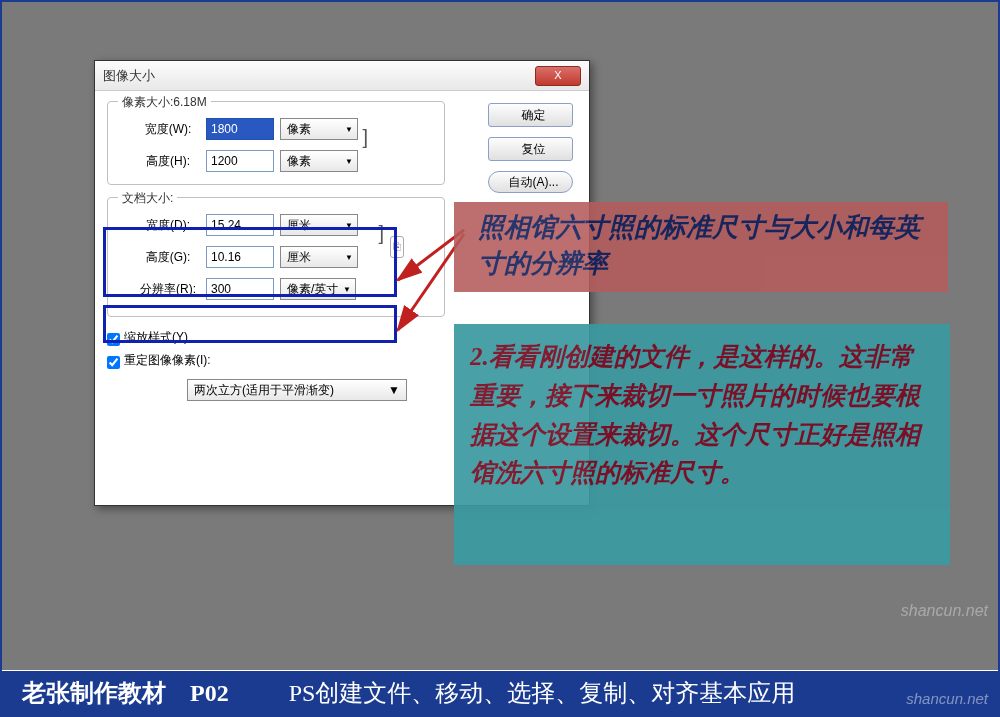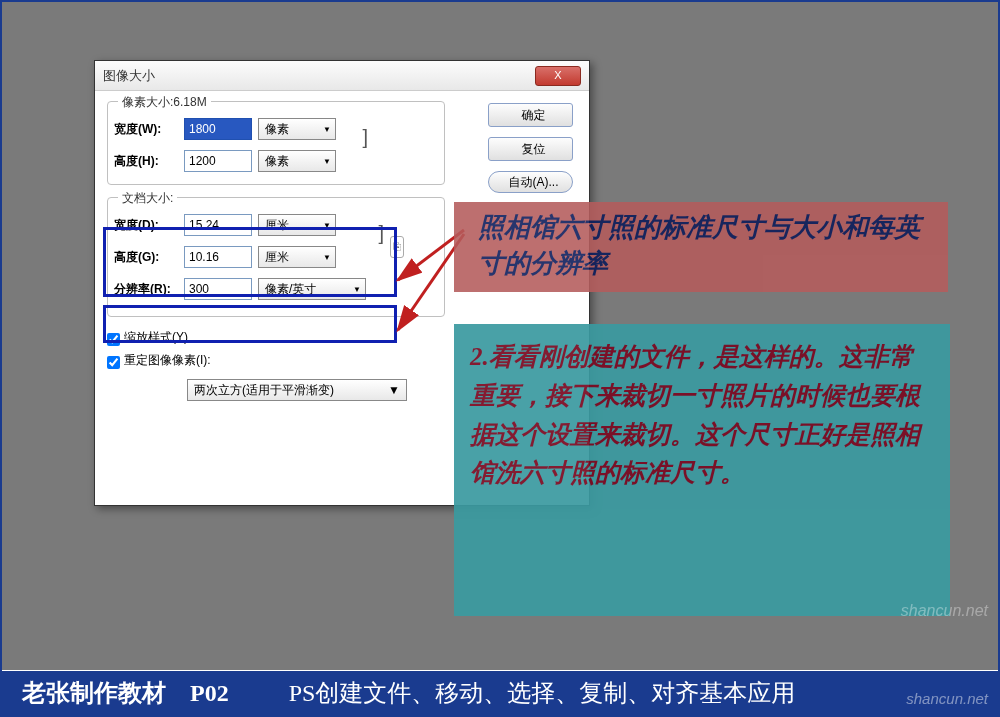--- a/index.html
+++ b/index.html
@@ -4,39 +4,39 @@
 <style>
 * { box-sizing: border-box; margin: 0; padding: 0; }
 body { font-family: "Microsoft YaHei", SimSun, sans-serif; font-size: 12px; background: #fff; }
 .outer-frame { width: 1000px; height: 717px; border: 2px solid #1a3b8f; position: relative; }
 .canvas-area { width: 996px; height: 668px; background: #7a7a7a; position: relative; }
 .dialog { position: absolute; left: 92px; top: 58px; width: 496px; height: 446px; background: #fff; border: 1px solid #333; box-shadow: 3px 3px 8px rgba(0,0,0,0.4); }
 .titlebar { height: 30px; background: linear-gradient(#fcfcfc,#e8e8e8); display: flex; align-items: center; justify-content: space-between; padding: 0 8px; border-bottom: 1px solid #ccc; }
 .titlebar-text { font-size: 13px; color: #333; }
 .close-btn { width: 46px; height: 20px; background: linear-gradient(#d9706a,#c23a2f); border: 1px solid #8a2a20; border-radius: 3px; color: #fff; text-align: center; line-height: 16px; font-size: 11px; cursor: pointer; }
 .dialog-body { padding: 10px 12px; position: relative; height: 414px; }
-.fieldset { border: 1px solid #c0c0c0; border-radius: 4px; padding: 12px 10px 14px 6px; margin-bottom: 12px; position: relative; }
+.fieldset { border: 1px solid #c0c0c0; border-radius: 4px; padding: 12px 10px 14px 28px; margin-bottom: 12px; position: relative; }
 .fieldset-legend { position: absolute; top: -8px; left: 10px; background: #fff; padding: 0 4px; font-size: 12px; color: #333; }
 .row { display: flex; align-items: center; margin: 4px 0 10px 0; gap: 6px; }
-.row-label { width: 64px; text-align: left; font-size: 12px; font-weight: bold; }
+.row-label { width: 64px; text-align: center; font-size: 12px; }
 .text-input { width: 68px; height: 22px; border: 1px solid #7a9ac0; padding: 0 4px; font-size: 12px; }
 .text-input.selected { background: #2858c0; color: #fff; border: 1px solid #2050b0; }
 .combo { width: 78px; height: 22px; border: 1px solid #888; background: linear-gradient(#fff,#e8e8e8); display: inline-flex; align-items: center; justify-content: space-between; padding: 0 4px 0 6px; font-size: 12px; cursor: pointer; }
 .combo .arrow { font-size: 8px; }
 .link-bracket { position: absolute; font-size: 20px; color: #555; }
 .side-buttons { position: absolute; right: 16px; top: 12px; display: flex; flex-direction: column; gap: 10px; }
 .side-btn { width: 85px; height: 24px; background: linear-gradient(#fdfdfd,#e0e0e0); border: 1px solid #8aa0c8; border-radius: 3px; font-size: 12px; cursor: pointer; display: flex; align-items: center; justify-content: center; padding-left: 6px; }
 .auto-btn { width: 85px; height: 22px; border-radius: 11px; }
 .highlight-box { position: absolute; border: 3px solid #1020b0; pointer-events: none; }
 .checkbox-row { display: flex; align-items: flex-end; gap: 4px; margin: 4px 0 6px 0; }
 .checkbox-row input { width: 13px; height: 13px; }
 .interp-combo { width: 220px; height: 22px; border: 1px solid #888; background: linear-gradient(#fff,#e8e8e8); display: inline-flex; align-items: center; justify-content: space-between; padding: 0 6px; font-size: 12px; margin-left: 80px; margin-top: 4px; cursor: pointer; }
 .red-annot { position: absolute; left: 452px; top: 200px; width: 494px; height: 90px; background: #b55c5c; opacity: 0.88; padding: 8px 24px; }
 .red-annot-text { color: #0a1a5a; font-family: "STKaiti", KaiTi, serif; font-size: 26px; font-style: italic; line-height: 1.4; font-weight: bold; }
-.teal-annot { position: absolute; left: 452px; top: 322px; width: 496px; height: 292px; background: #3a9aa0; opacity: 0.92; padding: 14px 16px; }
+.teal-annot { position: absolute; left: 452px; top: 322px; width: 496px; height: 241px; background: #3a9aa0; opacity: 0.92; padding: 14px 16px; }
 .teal-annot-text { color: #7a0820; font-family: "STKaiti", KaiTi, serif; font-size: 25px; font-style: italic; line-height: 1.55; font-weight: bold; }
 .arrow-svg { position: absolute; left: 384px; top: 208px; pointer-events: none; }
 .footer { position: absolute; bottom: 0; left: 0; width: 996px; height: 44px; background: #1a3b8f; color: #fff; font-family: "STKaiti", KaiTi, serif; font-size: 24px; display: flex; align-items: center; padding: 0 20px; }
 .footer-left { margin-right: 60px; font-weight: bold; }
 .watermark { position: absolute; right: 10px; bottom: 50px; font-size: 16px; color: rgba(255,255,255,0.35); font-style: italic; font-family: Arial, sans-serif; }
 .watermark2 { position: absolute; right: 10px; bottom: 8px; font-size: 15px; color: rgba(255,255,255,0.45); font-style: italic; font-family: Arial, sans-serif; }
 .chain-icon { width: 14px; height: 22px; border: 1px solid #aaa; border-radius: 3px; display: inline-flex; align-items: center; justify-content: center; font-size: 10px; color: #666; }
 </style>
 </head>
 <body>
@@ -92,21 +92,21 @@
             <span class="row-label">高度(G):</span>
             <input class="text-input" value="10.16" style="">
             <div class="combo">
                 <span>厘米</span>
                 <span class="arrow">▼</span>
               </div>
           </div>
           <div class="row" style="margin-bottom:2px;">
             <span class="row-label">分辨率(R):</span>
             <input class="text-input" value="300" style="">
-            <div class="combo" style="width:108px;">
+            <div class="combo" style="width:76px;">
                 <span>像素/英寸</span>
                 <span class="arrow">▼</span>
               </div>
           </div>
           <span class="link-bracket" style="right:60px; top:24px;">]</span>
           <span class="chain-icon" style="position:absolute; right:40px; top:38px;">⎘</span>
         </div>
 
         <div class="highlight-box" style="left:8px; top:136px; width:294px; height:70px;"></div>
         <div class="highlight-box" style="left:8px; top:214px; width:294px; height:38px;"></div>

